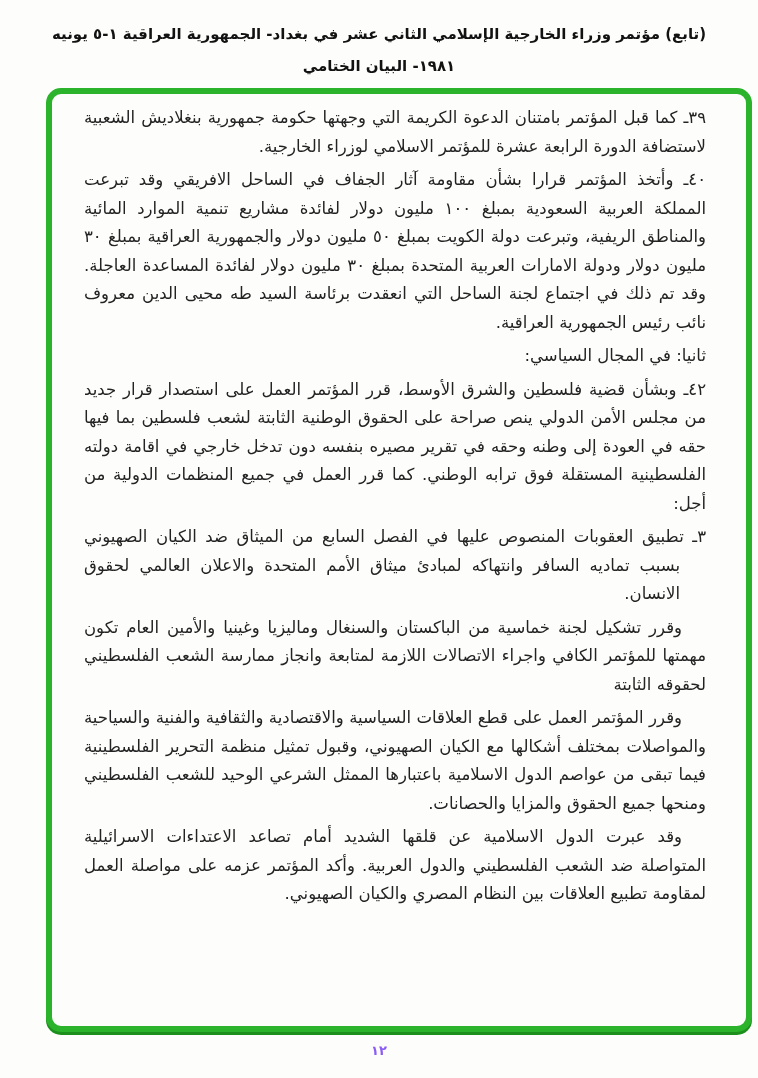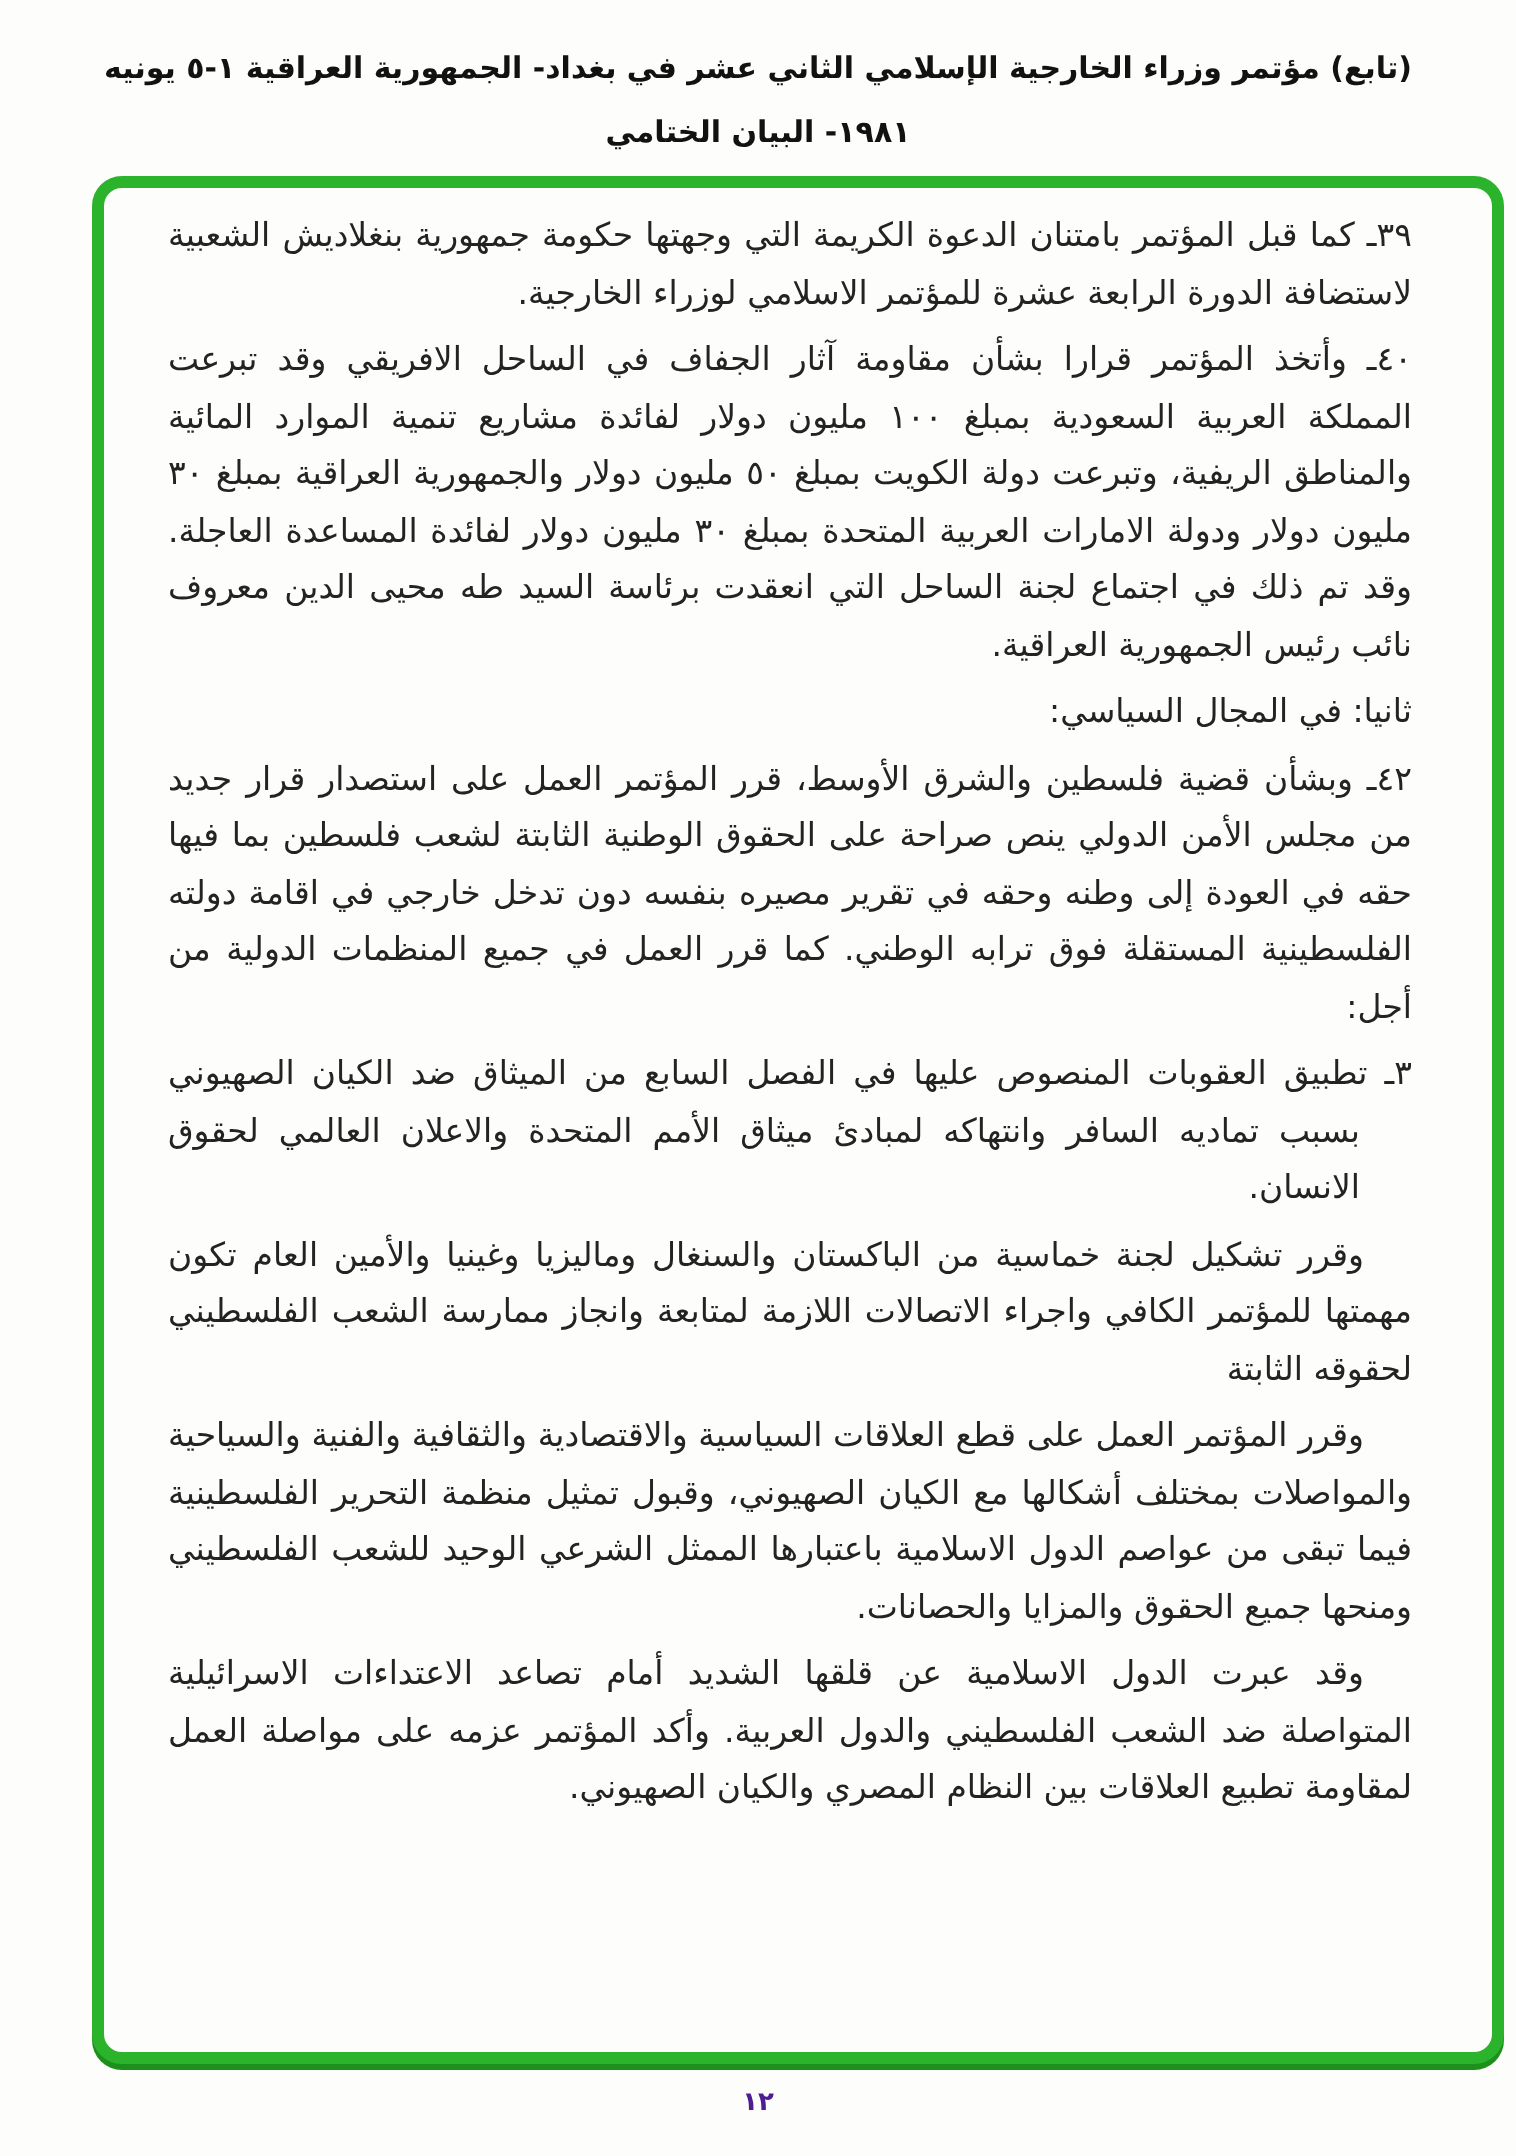--- a/index.html
+++ b/index.html
@@ -74,21 +74,21 @@
   .footer {
     position: absolute;
     top: 1040px;
     left: 0;
     right: 0;
     text-align: center;
   }
   .footer .page-number {
     font-size: 13px;
     font-weight: bold;
-    color: #4c1d95;
+    color: #8b5cf6;
     letter-spacing: 3px;
     margin-top: 40px;
   }
 </style>
 </head>
 <body>
 
 <div class="page">
 
   <div class="header">

